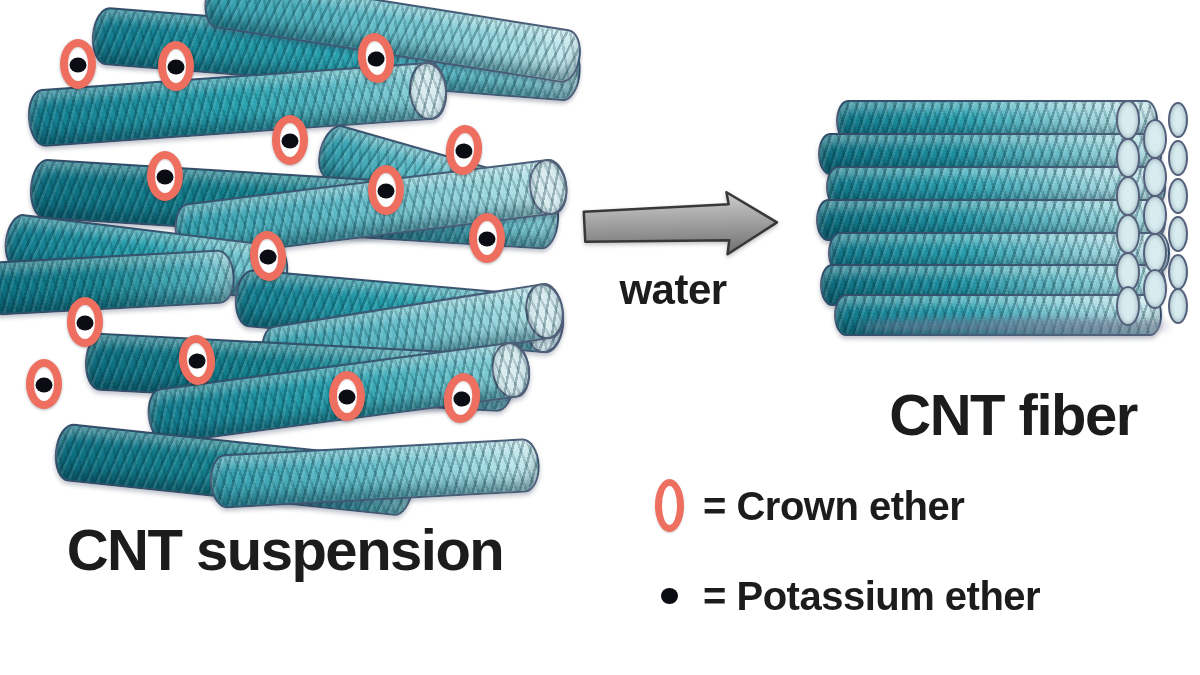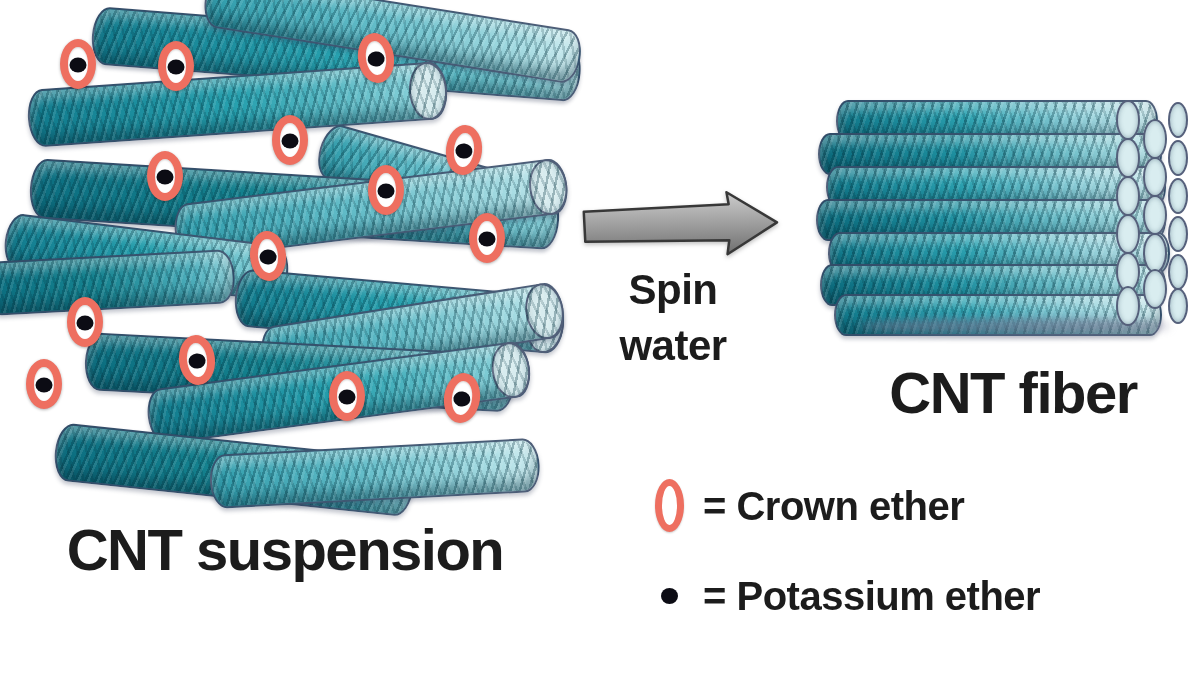--- a/index.html
+++ b/index.html
@@ -164,21 +164,20 @@
       <linearGradient id="arrowGrad" x1="0" y1="0" x2="0" y2="1">
         <stop offset="0" stop-color="#cdcdcd"></stop>
         <stop offset="0.55" stop-color="#9a9a9a"></stop>
         <stop offset="1" stop-color="#6f6f6f"></stop>
       </linearGradient>
     </defs>
     <polygon points="3,21 148,16 146,4 196,35 146,66 148,52 4,51" fill="url(#arrowGrad)" stroke="#383838" stroke-width="2.5" stroke-linejoin="round" transform="rotate(-1 100 35)"></polygon>
   </svg>
 
   <div class="spin-label">
-    <span>Spin</span>
     <span>water</span>
   </div>
 
   <div class="group">
       <div class="tube fB" style="left: 836px; top: 100px; width: 322px; height: 42px; border-radius: 12px / 50%;"></div>
       <div class="tube fA" style="left: 818px; top: 133px; width: 344px; height: 42px; border-radius: 12px / 50%;"></div>
       <div class="tube fB" style="left: 826px; top: 166px; width: 340px; height: 42px; border-radius: 12px / 50%;"></div>
       <div class="tube fA" style="left: 816px; top: 199px; width: 350px; height: 42px; border-radius: 12px / 50%;"></div>
       <div class="tube fB" style="left: 828px; top: 232px; width: 342px; height: 42px; border-radius: 12px / 50%;"></div>
       <div class="tube fA" style="left: 820px; top: 264px; width: 346px; height: 42px; border-radius: 12px / 50%;"></div>
@@ -198,21 +197,21 @@
       <div class="fcap" style="left: 1178px; top: 120px; width: 20px; height: 36px;"></div>
       <div class="fcap" style="left: 1178px; top: 158px; width: 20px; height: 36px;"></div>
       <div class="fcap" style="left: 1178px; top: 196px; width: 20px; height: 36px;"></div>
       <div class="fcap" style="left: 1178px; top: 234px; width: 20px; height: 36px;"></div>
       <div class="fcap" style="left: 1178px; top: 272px; width: 20px; height: 36px;"></div>
       <div class="fcap" style="left: 1178px; top: 306px; width: 20px; height: 36px;"></div>
     </div>
 
   <div class="big-label" style="left:35px;top:521px;width:500px;">CNT suspension</div>
 
-  <div class="big-label" style="left:848px;top:364px;width:330px;text-align:center;">CNT fiber</div>
+  <div class="big-label" style="left:848px;top:386px;width:330px;text-align:center;">CNT fiber</div>
 
   <div class="legend">
     <div class="legend-row">
       <div class="legend-icon-wrap">
         <div class="legend-ring"></div>
       </div>
       <div class="legend-text">= Crown ether</div>
     </div>
     <div class="legend-row">
       <div class="legend-icon-wrap">

